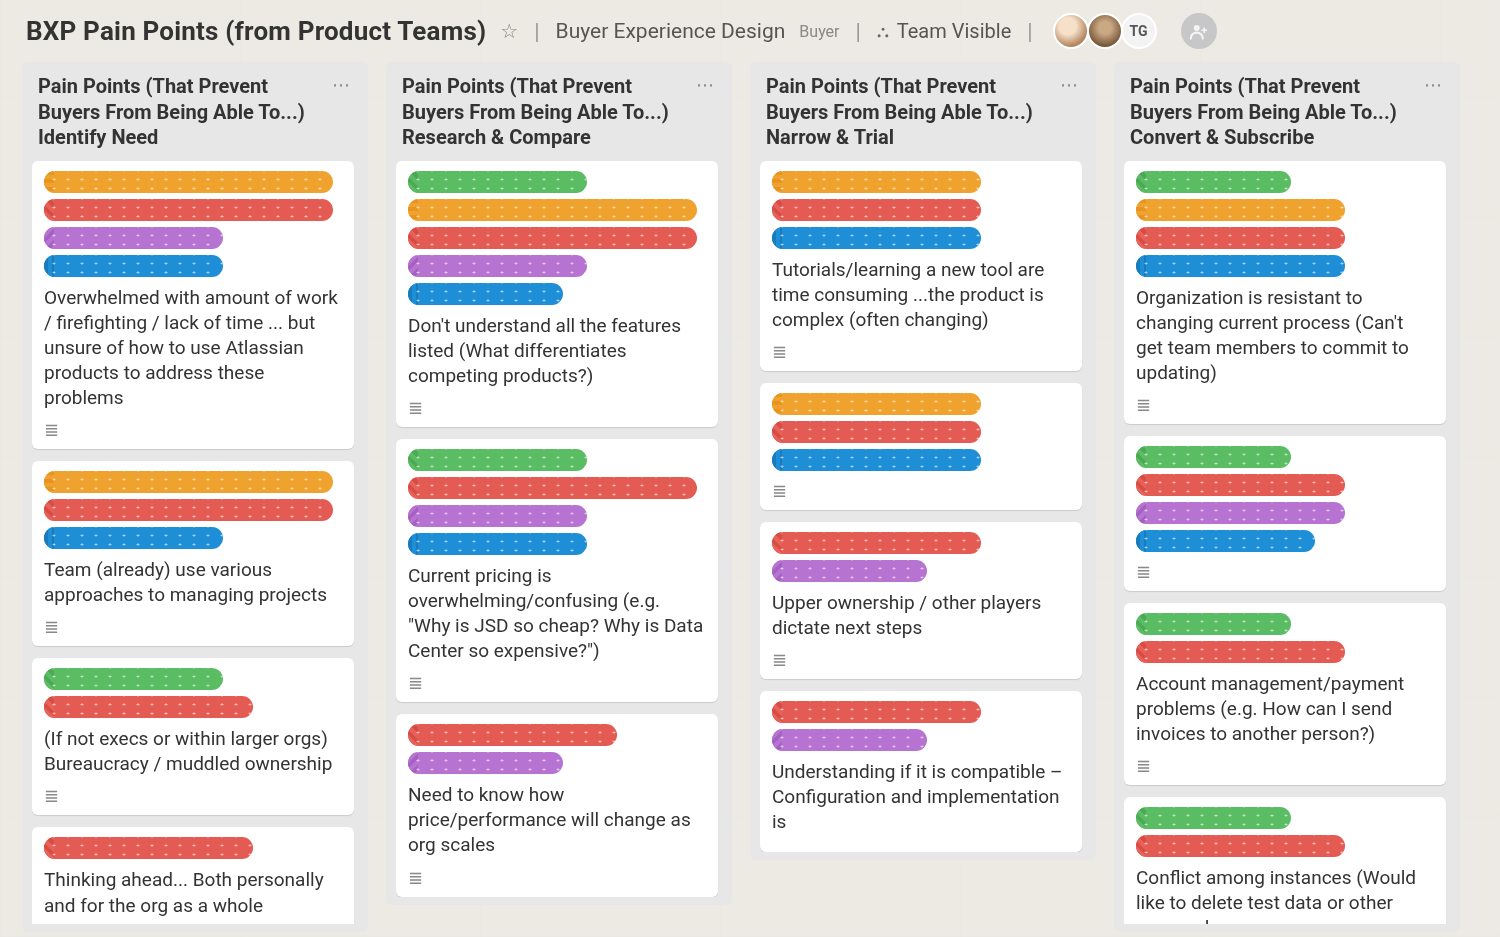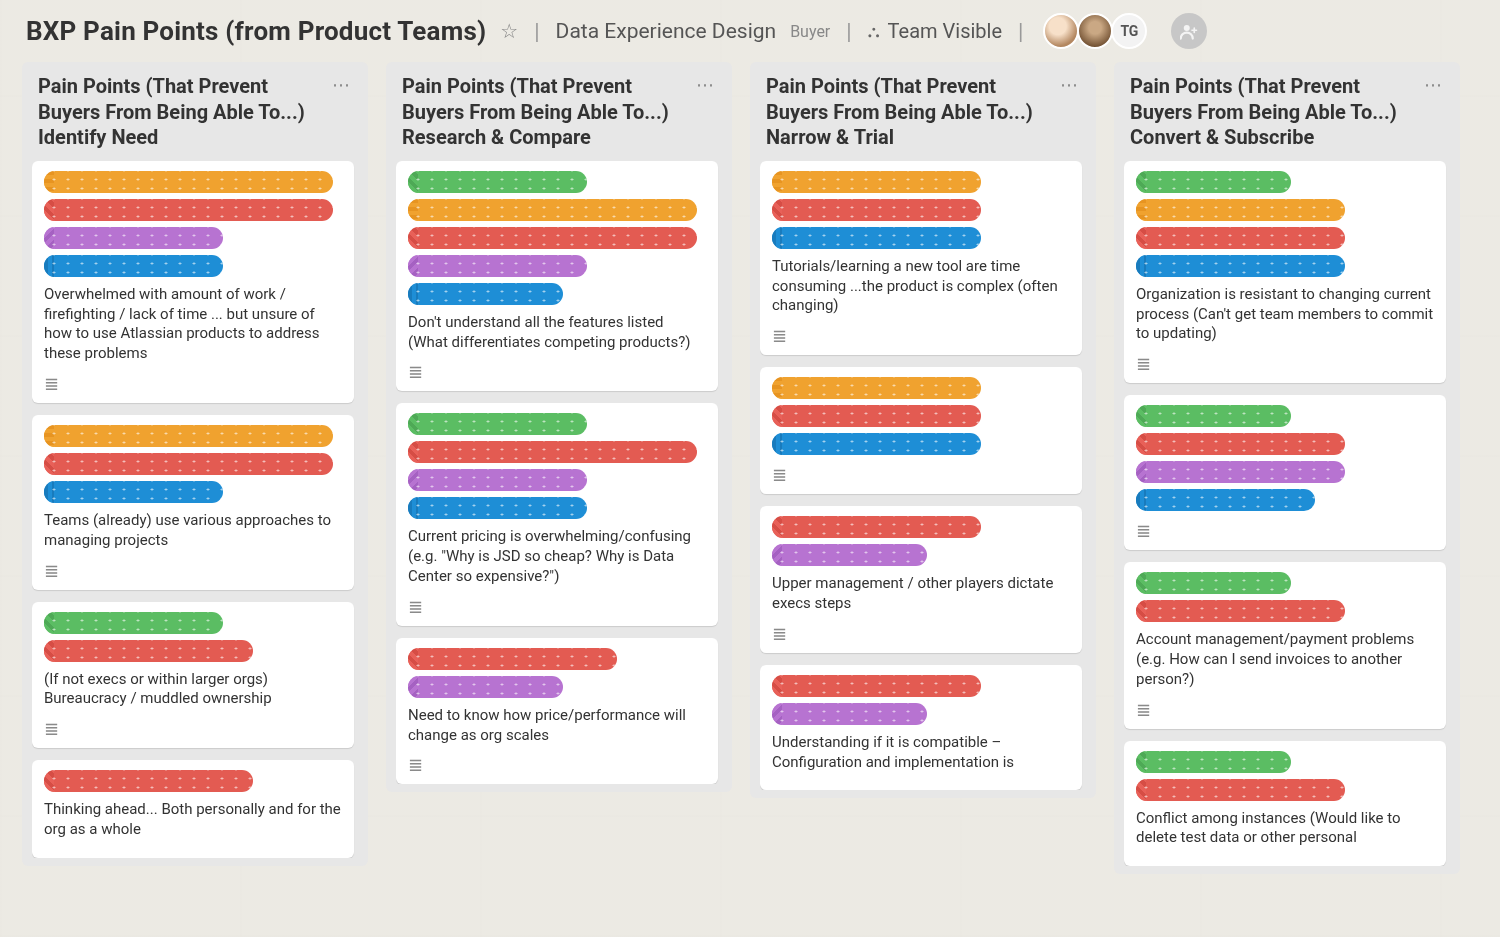--- a/index.html
+++ b/index.html
@@ -110,33 +110,33 @@
 .label.purple { background:#b773d1; }
 .label.purple .stripe{ background: repeating-linear-gradient(135deg,#a561c2 0 4px,#b773d1 4px 8px);}
 .label.blue { background:#1e8ed6; }
 .label.blue .stripe{ background: repeating-linear-gradient(90deg,#187bbd 0 4px,#1e8ed6 4px 8px);}
 .label.green { background:#5bbd63; }
 .label.green .stripe{ background: repeating-linear-gradient(45deg,#4ea956 0 4px,#5bbd63 4px 8px);}
 .label.long { width: 97%; }
 .label.med { width: 70%; }
 .label.short { width: 52%; }
 .label.mid { width: 60%; }
-.card-text { font-size:15px; color:#333; line-height:1.32; margin: 2px 0 8px; }
+.card-text { font-size:19px; color:#333; line-height:1.32; margin: 2px 0 8px; }
 .desc-icon { color:#8a8a8a; font-size:18px; display:inline-block; transform:translateY(1px); letter-spacing:-1px;}
 </style>
 </head>
 <body>
 
 <div class="bg-texture"></div>
 
 <div class="board-header">
   <div class="board-title">BXP Pain Points (from Product Teams)</div>
   <span class="star-icon">☆</span>
   <span class="sep">|</span>
-  <span class="team-name">Data Experience Design</span>
+  <span class="team-name">Buyer Experience Design</span>
   <span class="plan-label">Buyer</span>
   <span class="sep">|</span>
   <span class="vis">
     <span class="vis-icon">⛬</span>
     <span>Team Visible</span>
   </span>
   <span class="sep">|</span>
   <div class="members">
     <div class="avatar img1"></div>
     <div class="avatar img2"></div>
@@ -182,21 +182,21 @@
               <div class="pat"></div>
             </div>
             <div class="label red long">
               <div class="stripe"></div>
               <div class="pat"></div>
             </div>
             <div class="label blue mid">
               <div class="stripe"></div>
               <div class="pat"></div>
             </div>
-          </div><div class="card-text">Teams (already) use various approaches to managing projects</div><div class="desc-icon">≣</div></div>
+          </div><div class="card-text">Team (already) use various approaches to managing projects</div><div class="desc-icon">≣</div></div>
         <div class="card"><div class="labels">
             <div class="label green mid">
               <div class="stripe"></div>
               <div class="pat"></div>
             </div>
             <div class="label red med">
               <div class="stripe"></div>
               <div class="pat"></div>
             </div>
           </div><div class="card-text">(If not execs or within larger orgs) Bureaucracy / muddled ownership</div><div class="desc-icon">≣</div></div>
@@ -305,21 +305,21 @@
           </div><div class="desc-icon">≣</div></div>
         <div class="card"><div class="labels">
             <div class="label red med">
               <div class="stripe"></div>
               <div class="pat"></div>
             </div>
             <div class="label purple short">
               <div class="stripe"></div>
               <div class="pat"></div>
             </div>
-          </div><div class="card-text">Upper management / other players dictate execs steps</div><div class="desc-icon">≣</div></div>
+          </div><div class="card-text">Upper ownership / other players dictate next steps</div><div class="desc-icon">≣</div></div>
         <div class="card">
           <div class="labels">
             <div class="label red med">
               <div class="stripe"></div>
               <div class="pat"></div>
             </div>
             <div class="label purple short">
               <div class="stripe"></div>
               <div class="pat"></div>
             </div>

